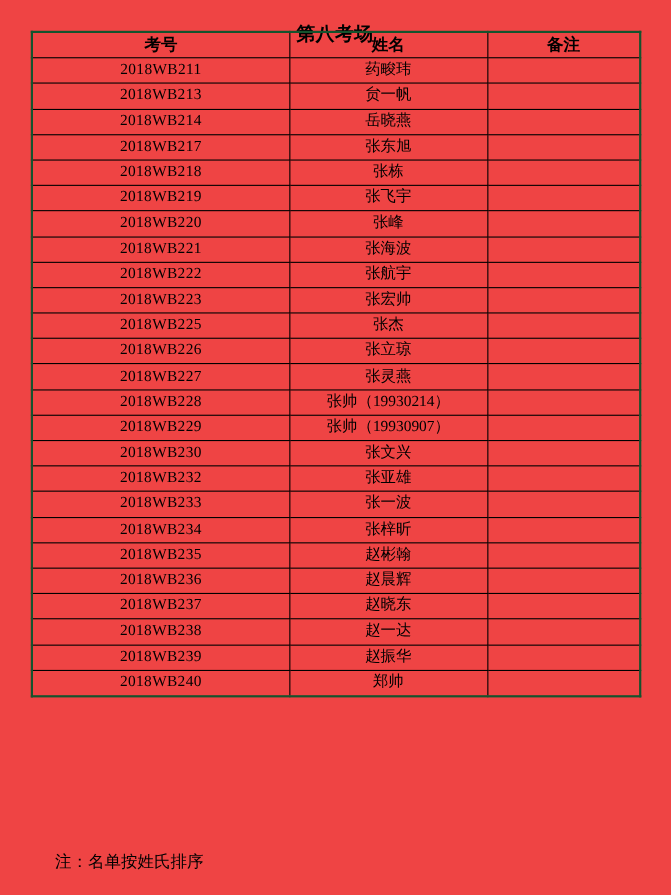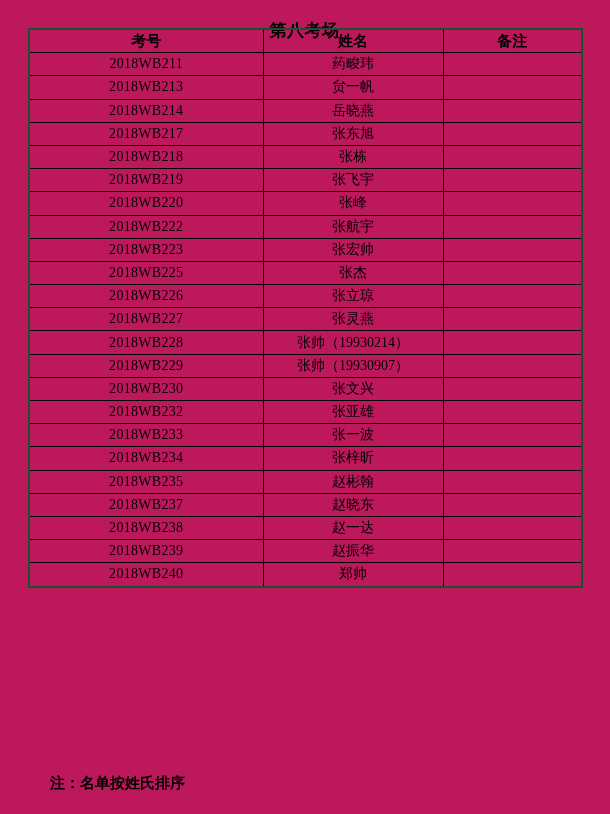--- a/index.html
+++ b/index.html
@@ -6,21 +6,21 @@
     margin: 0;
     padding: 0;
     background: #ffffff;
     font-family: "Liberation Serif", serif;
     color: #000000;
   }
   .page {
     position: relative;
     width: 610px;
     height: 814px;
-    background: #be185d;
+    background: #ef4444;
     overflow: hidden;
   }
   .title {
     position: absolute;
     top: 19px;
     left: 28px;
     width: 553px;
     margin: 0;
     text-align: center;
     font-size: 17px;
@@ -56,21 +56,21 @@
   }
   td.exam-no {
     font-size: 13.5px;
     letter-spacing: 0.3px;
   }
   .note {
     position: absolute;
     top: 774px;
     left: 50px;
     font-size: 15px;
-    font-weight: bold;
+    font-weight: normal;
   }
 </style>
 </head>
 <body>
 
 <div class="page">
 
   <h1 class="title">第八考场</h1>
 
   <table class="roster">
@@ -116,20 +116,25 @@
           <td class="exam-no">2018WB219</td>
           <td class="name">张飞宇</td>
           <td class="remark"></td>
         </tr>
         <tr>
           <td class="exam-no">2018WB220</td>
           <td class="name">张峰</td>
           <td class="remark"></td>
         </tr>
         <tr>
+          <td class="exam-no">2018WB221</td>
+          <td class="name">张海波</td>
+          <td class="remark"></td>
+        </tr>
+        <tr>
           <td class="exam-no">2018WB222</td>
           <td class="name">张航宇</td>
           <td class="remark"></td>
         </tr>
         <tr>
           <td class="exam-no">2018WB223</td>
           <td class="name">张宏帅</td>
           <td class="remark"></td>
         </tr>
         <tr>
@@ -176,20 +181,25 @@
           <td class="exam-no">2018WB234</td>
           <td class="name">张梓昕</td>
           <td class="remark"></td>
         </tr>
         <tr>
           <td class="exam-no">2018WB235</td>
           <td class="name">赵彬翰</td>
           <td class="remark"></td>
         </tr>
         <tr>
+          <td class="exam-no">2018WB236</td>
+          <td class="name">赵晨辉</td>
+          <td class="remark"></td>
+        </tr>
+        <tr>
           <td class="exam-no">2018WB237</td>
           <td class="name">赵晓东</td>
           <td class="remark"></td>
         </tr>
         <tr>
           <td class="exam-no">2018WB238</td>
           <td class="name">赵一达</td>
           <td class="remark"></td>
         </tr>
         <tr>

